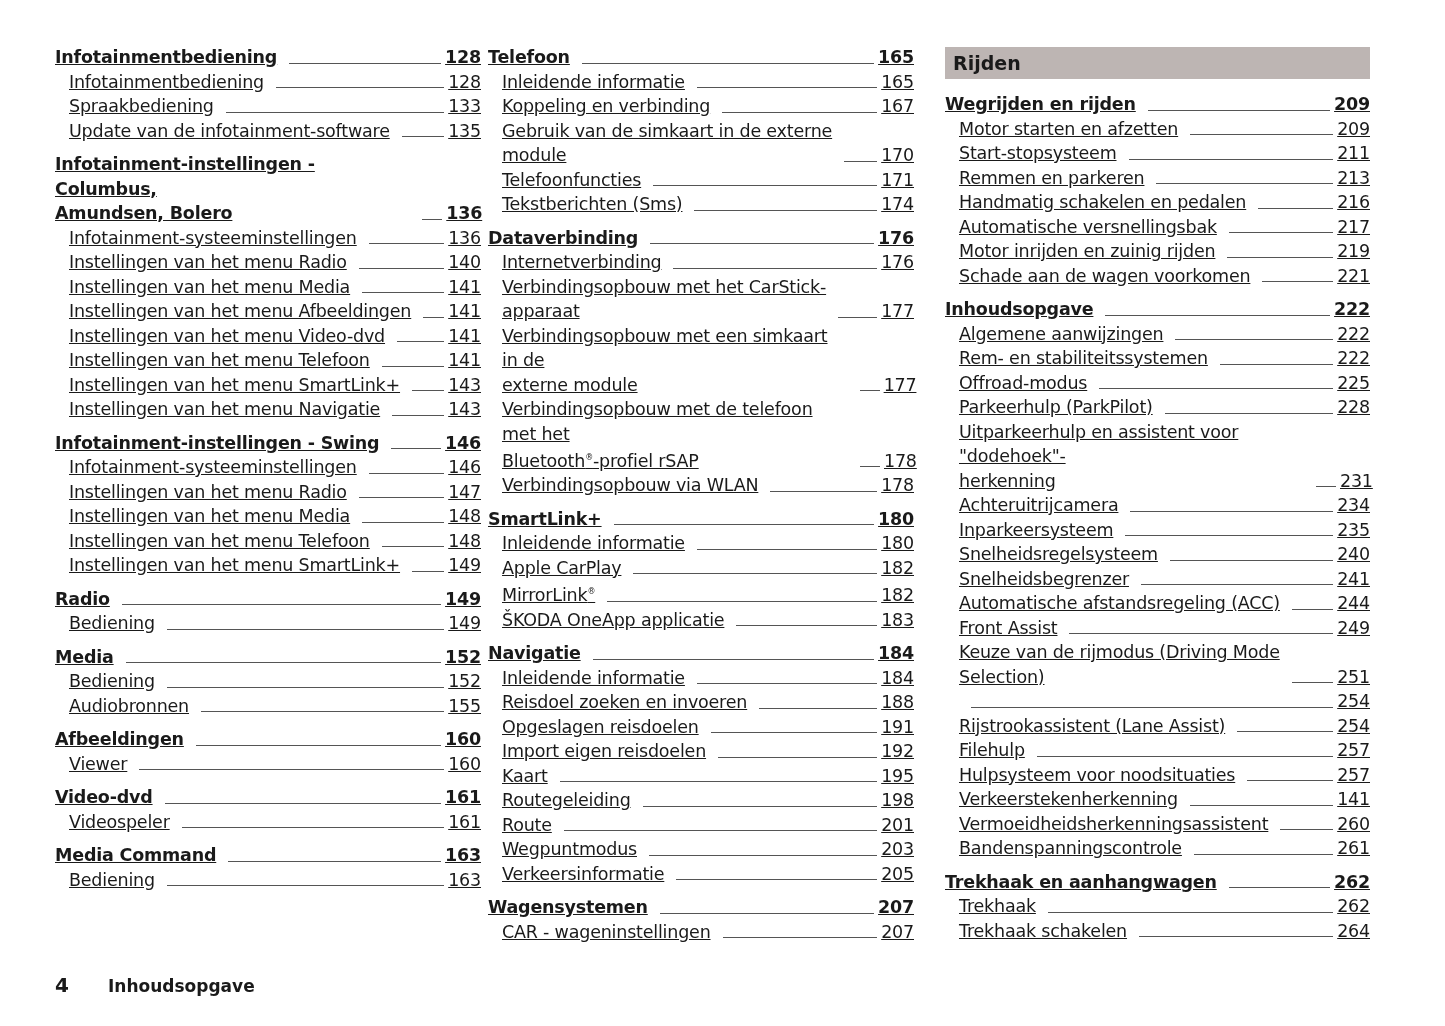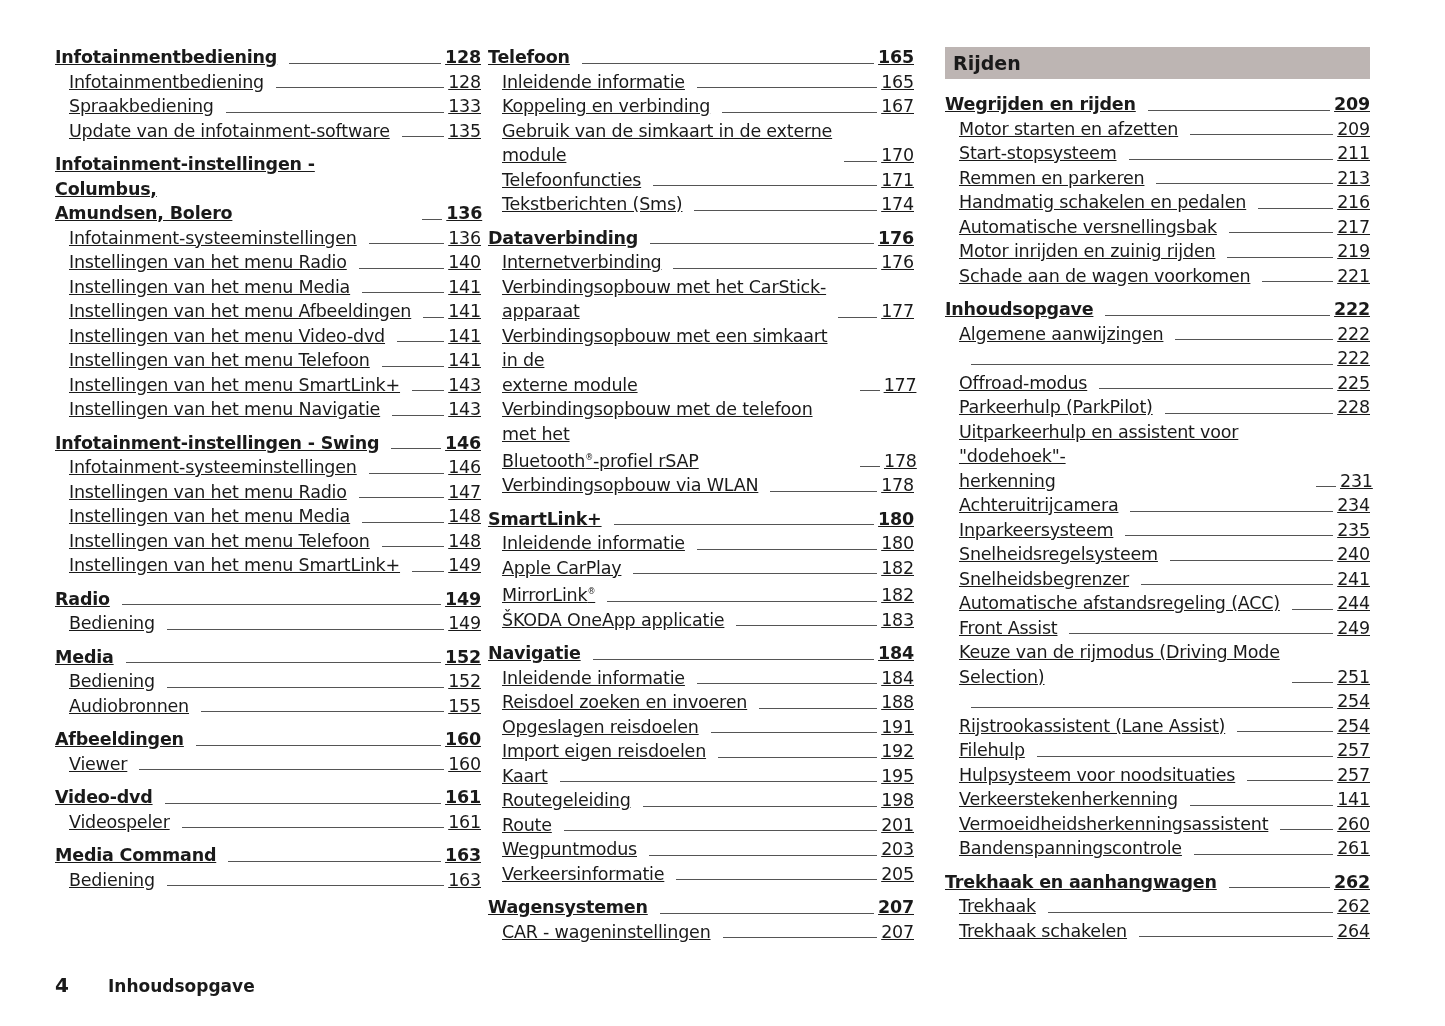--- a/index.html
+++ b/index.html
@@ -405,20 +405,21 @@
         <span class="title">Inhoudsopgave</span>
         <span class="leader"></span>
         <span class="page">222</span>
       </div>
       <div class="entry sub">
         <span class="title">Algemene aanwijzingen</span>
         <span class="leader"></span>
         <span class="page">222</span>
       </div>
       <div class="entry sub">
+        <span class="title">Rem- en stabiliteitssystemen</span>
         <span class="leader"></span>
         <span class="page">222</span>
       </div>
       <div class="entry sub">
         <span class="title">Offroad-modus</span>
         <span class="leader"></span>
         <span class="page">225</span>
       </div>
       <div class="entry sub">
         <span class="title">Parkeerhulp (ParkPilot)</span>

